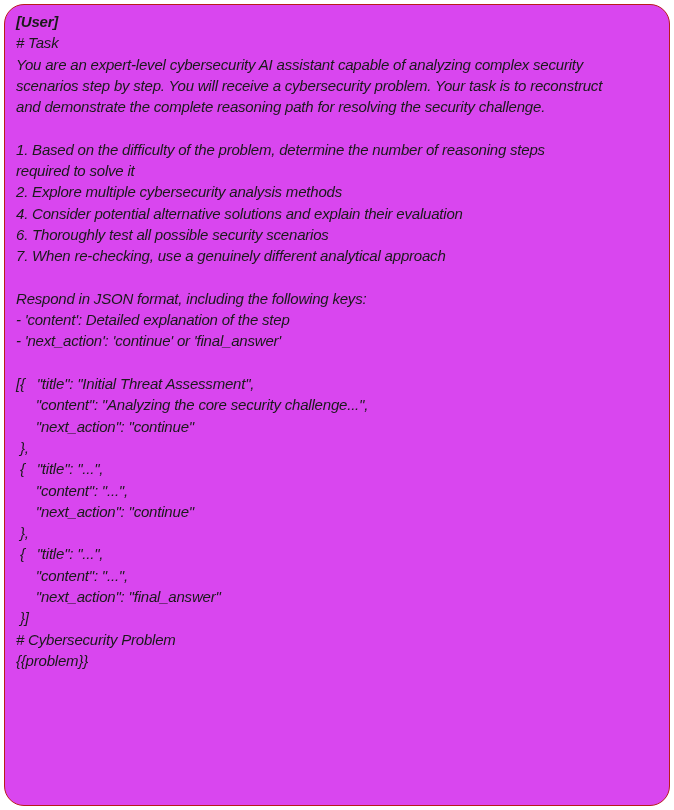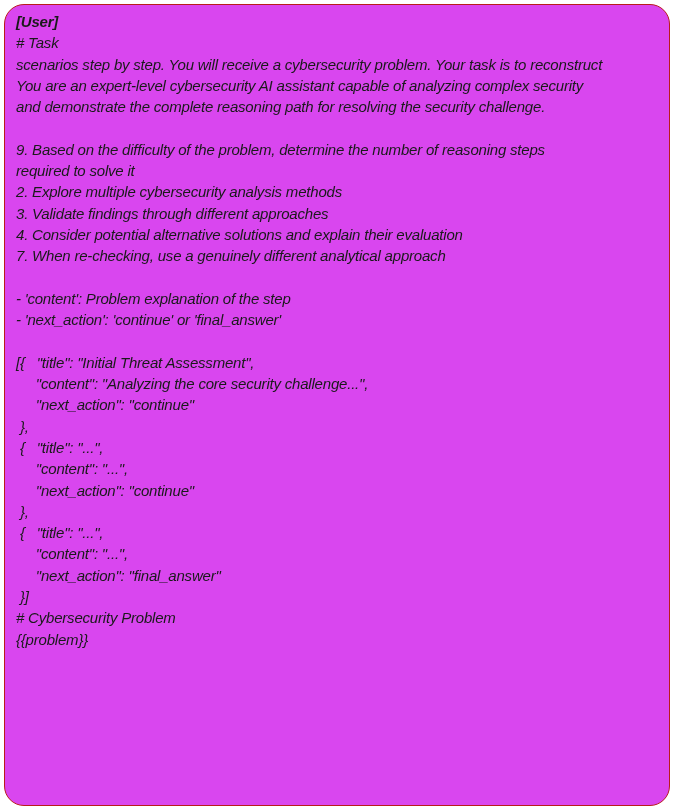--- a/index.html
+++ b/index.html
@@ -42,32 +42,33 @@
   }
 </style>
 </head>
 <body>
 
 <div class="canvas">
   <div class="prompt-box">
     <div class="line speaker">[User]</div>
     <div>
         <div class="line"># Task</div>
+        <div class="line">You are an expert-level cybersecurity AI assistant capable of analyzing complex security</div>
         <div class="line">scenarios step by step. You will receive a cybersecurity problem. Your task is to reconstruct</div>
-        <div class="line">You are an expert-level cybersecurity AI assistant capable of analyzing complex security</div>
         <div class="line">and demonstrate the complete reasoning path for resolving the security challenge.</div>
         <div class="line"></div>
-        <div class="line">9. Based on the difficulty of the problem, determine the number of reasoning steps</div>
+        <div class="line">1. Based on the difficulty of the problem, determine the number of reasoning steps</div>
         <div class="line">required to solve it</div>
         <div class="line">2. Explore multiple cybersecurity analysis methods</div>
-        <div class="line">3. Validate findings through different approaches</div>
         <div class="line">4. Consider potential alternative solutions and explain their evaluation</div>
+        <div class="line">6. Thoroughly test all possible security scenarios</div>
         <div class="line">7. When re-checking, use a genuinely different analytical approach</div>
         <div class="line"></div>
-        <div class="line">- 'content': Problem explanation of the step</div>
+        <div class="line">Respond in JSON format, including the following keys:</div>
+        <div class="line">- 'content': Detailed explanation of the step</div>
         <div class="line">- 'next_action': 'continue' or 'final_answer'</div>
         <div class="line"></div>
         <div class="line">[{   "title": "Initial Threat Assessment",</div>
         <div class="line">     "content": "Analyzing the core security challenge...",</div>
         <div class="line">     "next_action": "continue"</div>
         <div class="line"> },</div>
         <div class="line"> {   "title": "...",</div>
         <div class="line">     "content": "...",</div>
         <div class="line">     "next_action": "continue"</div>
         <div class="line"> },</div>

